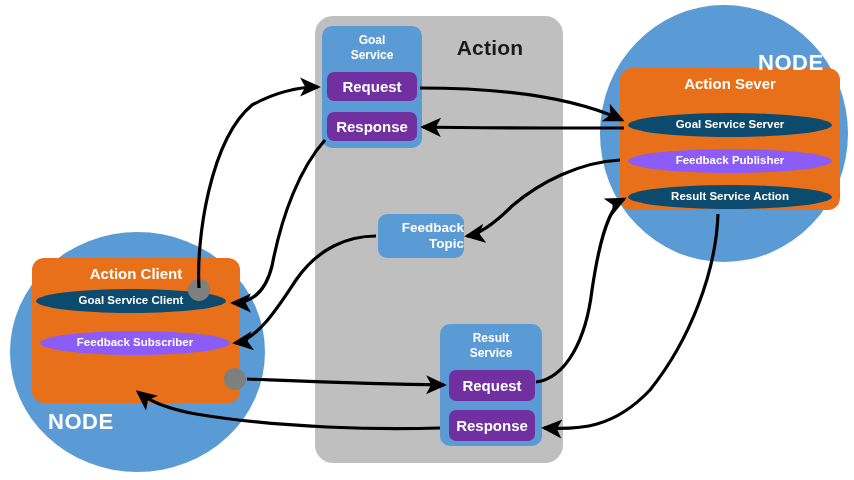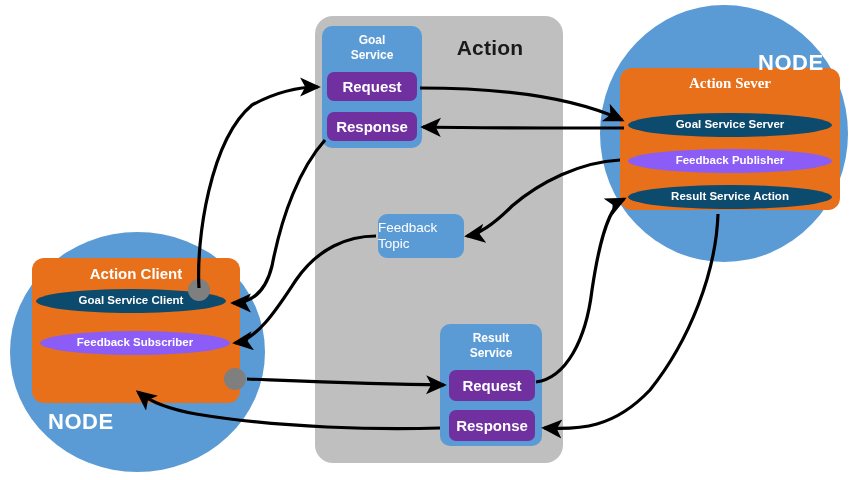--- a/index.html
+++ b/index.html
@@ -49,21 +49,21 @@
   #node-label-right{left:758px;top:50px;}
   #node-label-left{left:48px;top:409px;}
 
   
   .orange-panel{
     position:absolute;
     background:#e8701a;
     border-radius:12px;
     z-index:14;
   }
-  #panel-server{left:620px;top:68px;width:220px;height:142px;font-family:Liberation Serif, serif;}
+  #panel-server{left:620px;top:68px;width:220px;height:142px;}
   #panel-client{left:32px;top:258px;width:208px;height:145px;}
 
   .panel-title{
     position:absolute;
     width:100%;
     text-align:center;
     top:7px;
     font-size:15px;font-weight:bold;color:#ffffff;
   }
 
@@ -118,22 +118,22 @@
   #result-request{left:449px;top:370px;width:86px;height:31px;}
   #result-response{left:449px;top:410px;width:86px;height:31px;}
 
   
   #feedback-topic{
     position:absolute;
     left:378px;top:214px;width:86px;height:44px;
     background:#5b9bd5;
     border-radius:9px;
     display:flex;flex-direction:column;
-    align-items:flex-start;justify-content:center;
-    font-size:13.5px;font-weight:normal;color:#ffffff;
+    align-items:flex-end;justify-content:center;
+    font-size:13.5px;font-weight:bold;color:#ffffff;
     line-height:16px;
     z-index:18;
   }
 
   
   .junction{
     position:absolute;
     background:#7f7f7f;
     border-radius:50%;
     width:22px;height:22px;

